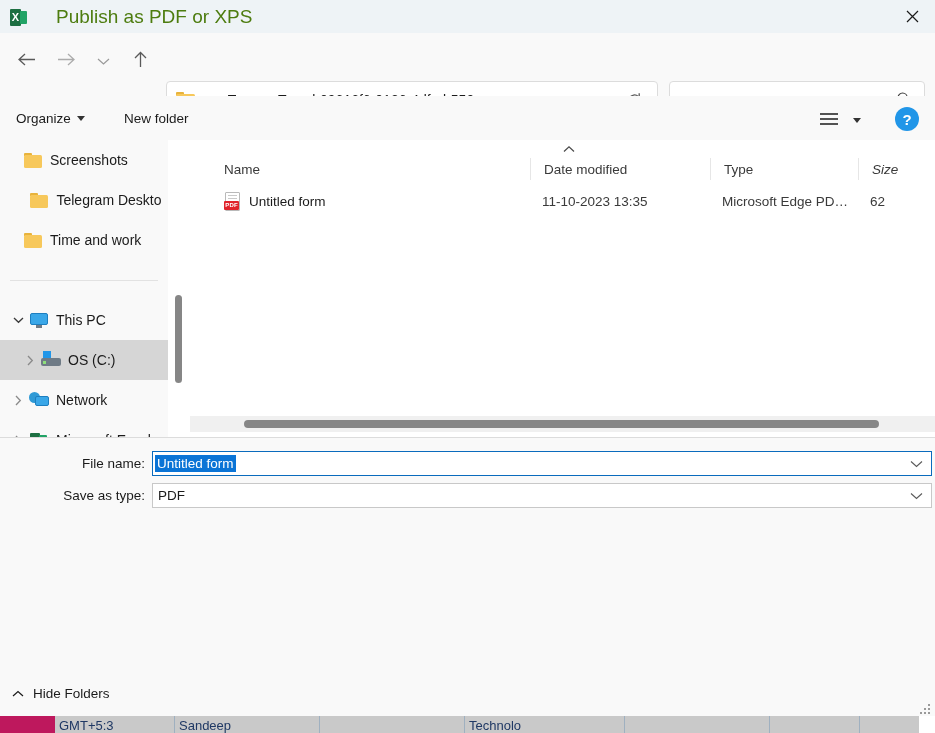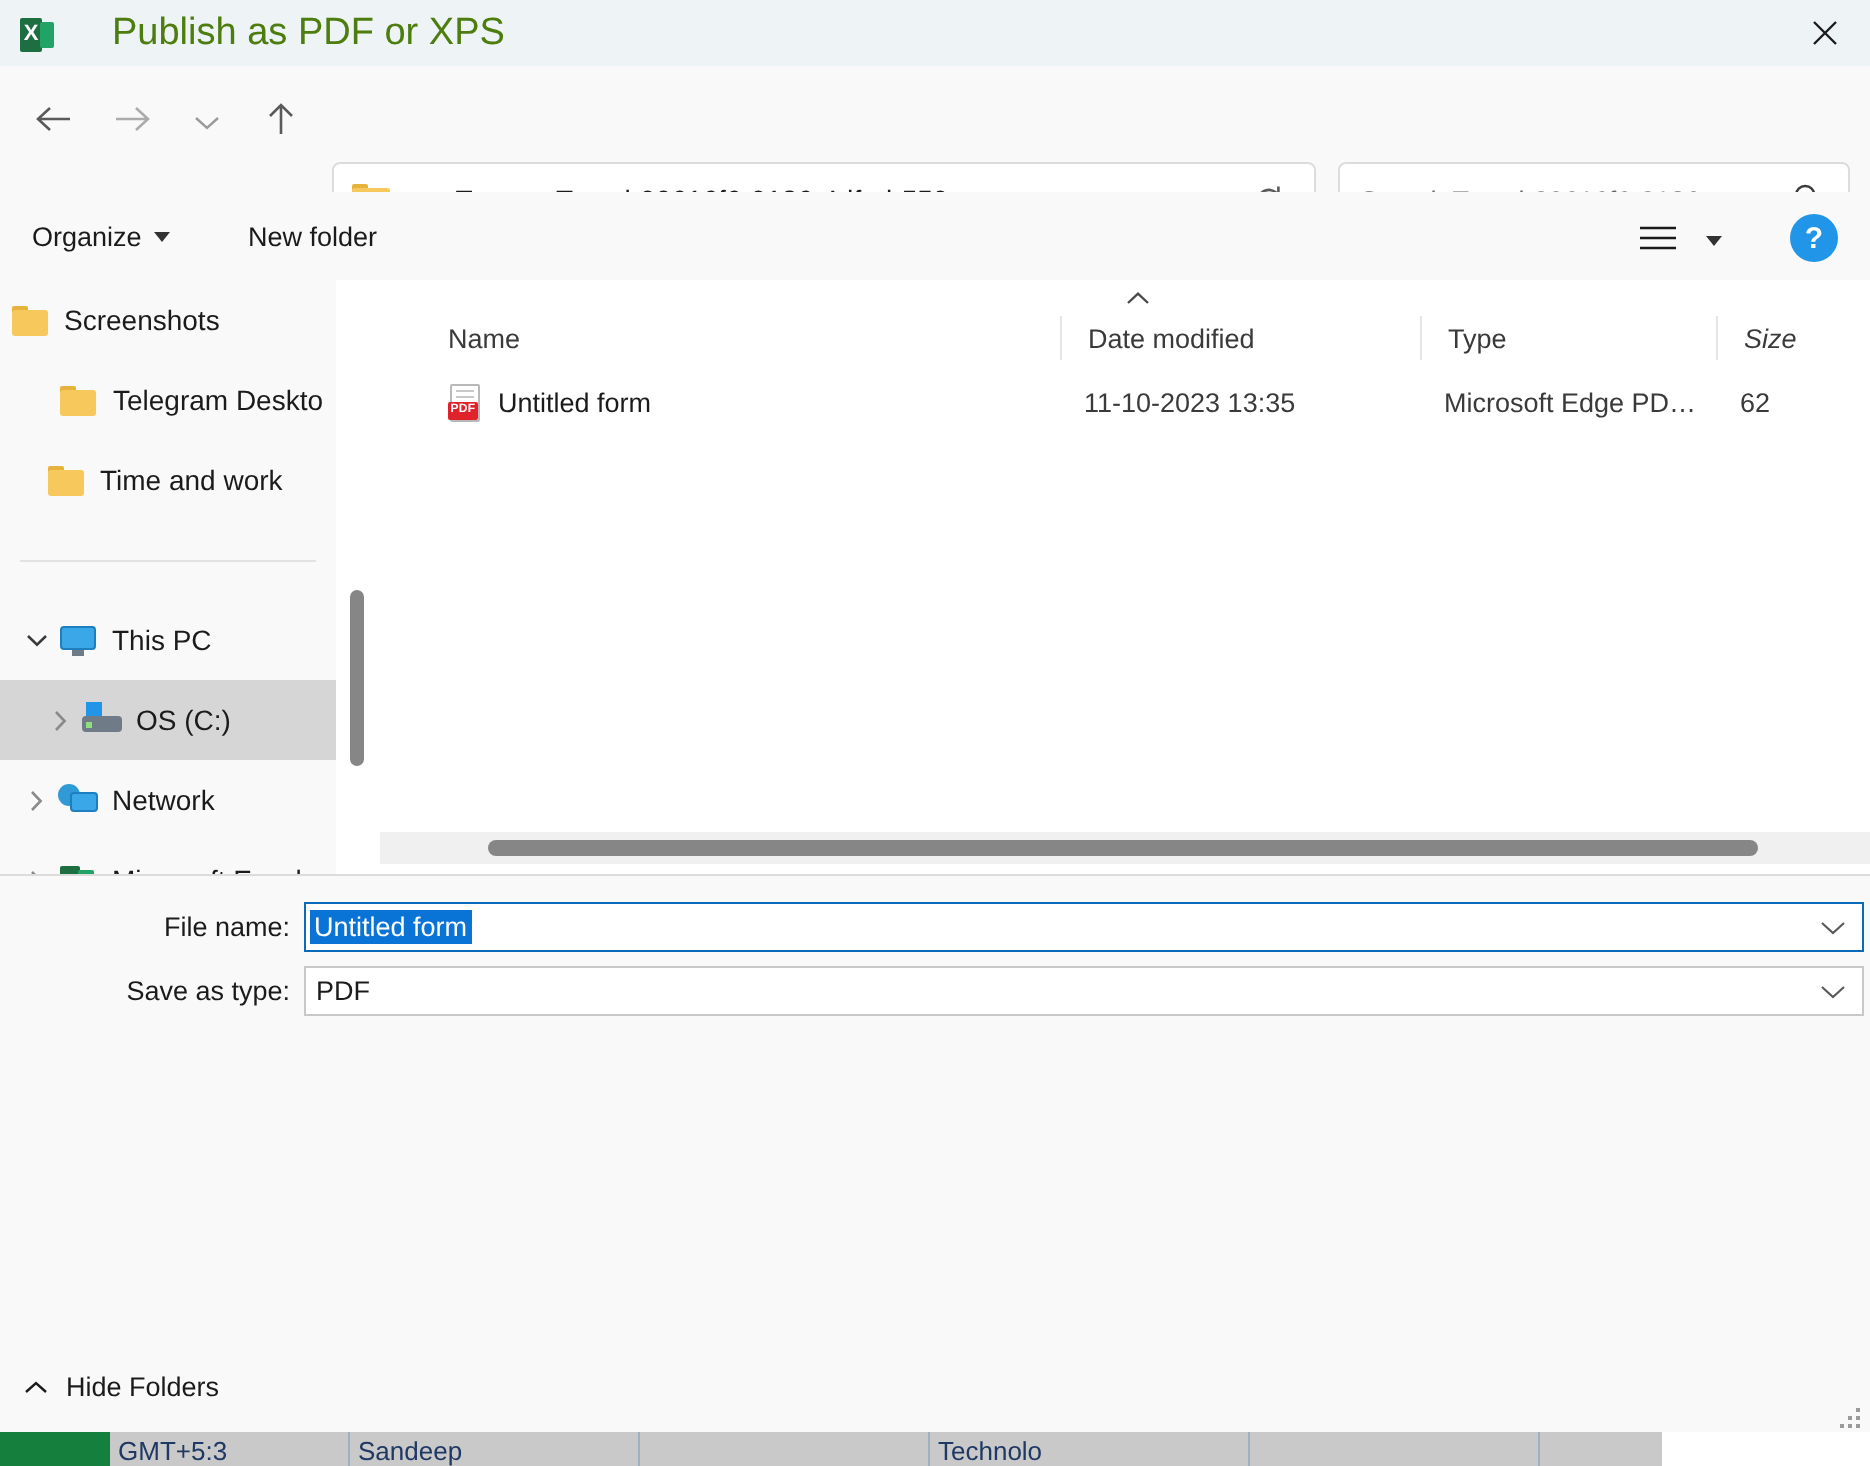--- a/index.html
+++ b/index.html
@@ -98,21 +98,21 @@
   .combo.focused{border:1px solid #0a6bbd;}
   .combo-val{margin-left:2px;font-size:13.5px;color:#1b1b1b;}
   .combo-val.sel{background:#0a74d6;color:#fff;padding:1px 2px;}
   .combo-chev{position:absolute;right:8px;top:0;height:23px;display:flex;align-items:center;}
 
   
   .footer{position:absolute;left:0;top:670px;width:935px;height:46px;background:#f9f9f9;}
   .hidefolders{position:absolute;left:8px;top:10px;height:26px;display:flex;align-items:center;gap:9px;padding:0 4px;font-size:13.5px;color:#1b1b1b;}
 
   
-  .bg-strip{position:absolute;left:0;top:716px;width:831px;height:17px;background:#15803d;overflow:hidden;}
+  .bg-strip{position:absolute;left:0;top:716px;width:919px;height:17px;background:#be185d;overflow:hidden;}
   .bg-cell{position:absolute;top:0;height:17px;border-right:1px solid #9fb0c0;box-sizing:border-box;font-size:13px;color:#1f3864;display:flex;align-items:flex-end;padding-left:4px;background:#c9c9c9;}
   .grip{position:absolute;right:2px;bottom:1px;width:12px;height:12px;}
   .grip i{position:absolute;width:2px;height:2px;background:#9a9a9a;display:block;}
 </style>
 </head>
 <body>
 
 <div class="dialog">
 
   <div class="titlebar">
@@ -218,21 +218,21 @@
   <div class="cmd-view-caret">
     <span class="caret"></span>
   </div>
   <div class="helpbtn">
     <span>?</span>
   </div>
 
   <div class="body">
 
     <div class="sidebar">
-      <div class="side-item" style="top:0px;padding-left:4px;">
+      <div class="side-item" style="top:0px;padding-left:22px;">
         <span class="side-ico folder-ico">
             <span class="tab"></span>
             <span class="bd"></span>
           </span>
         <span class="side-lbl">Screenshots</span>
       </div>
       <div class="side-item" style="top:40px;padding-left:22px;justify-content:center;">
         <span class="side-ico folder-ico">
             <span class="tab"></span>
             <span class="bd"></span>

